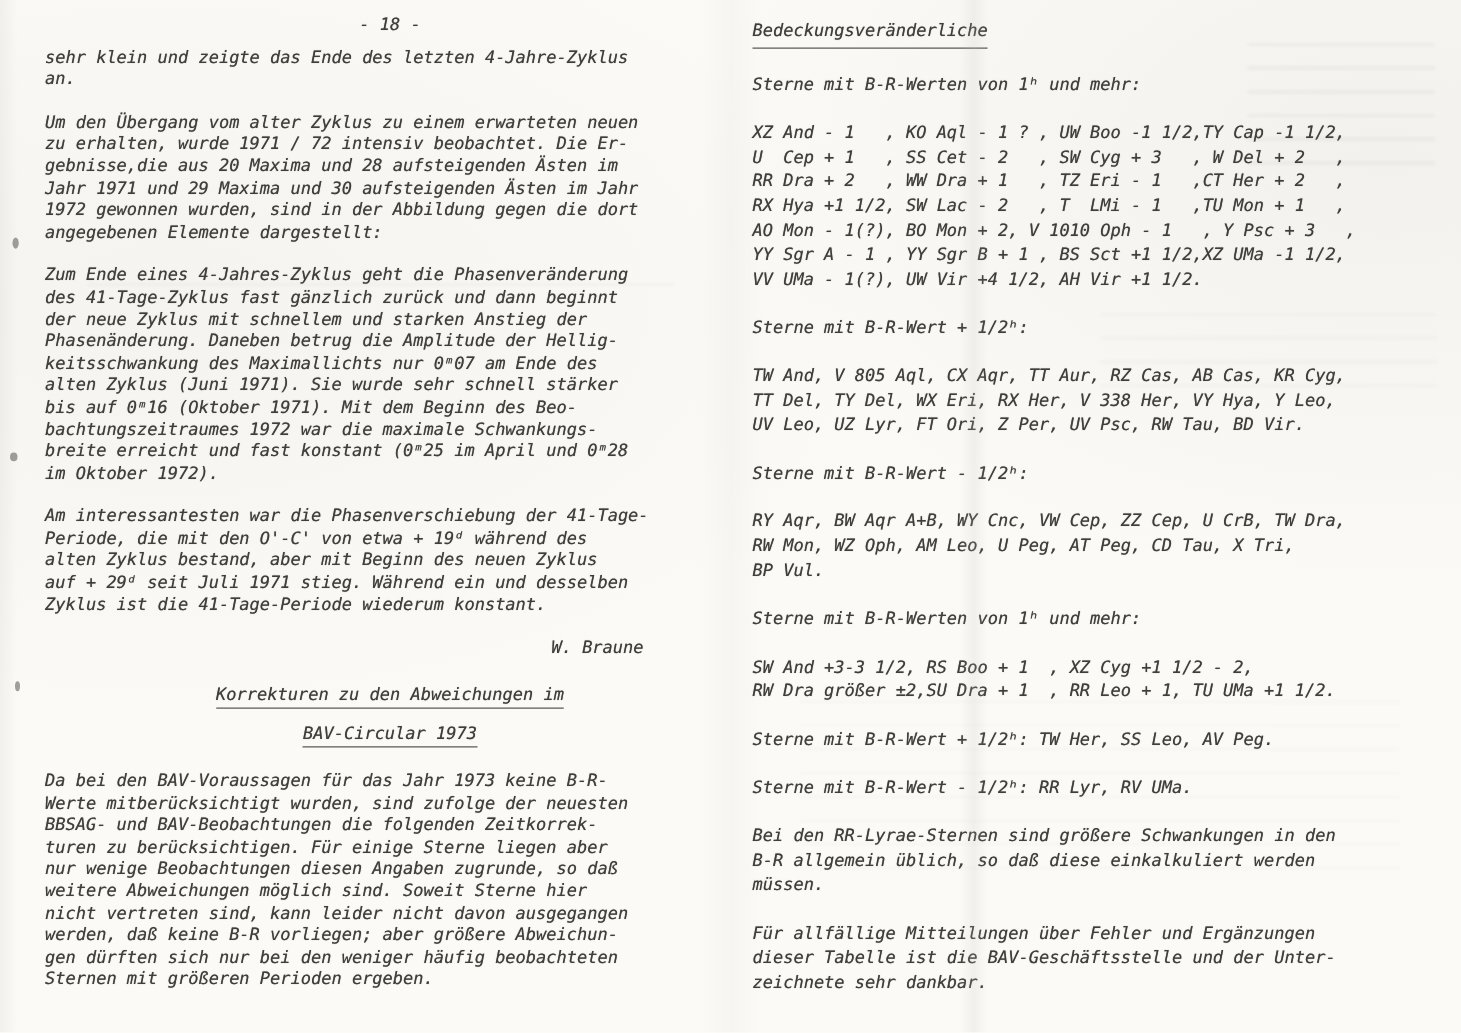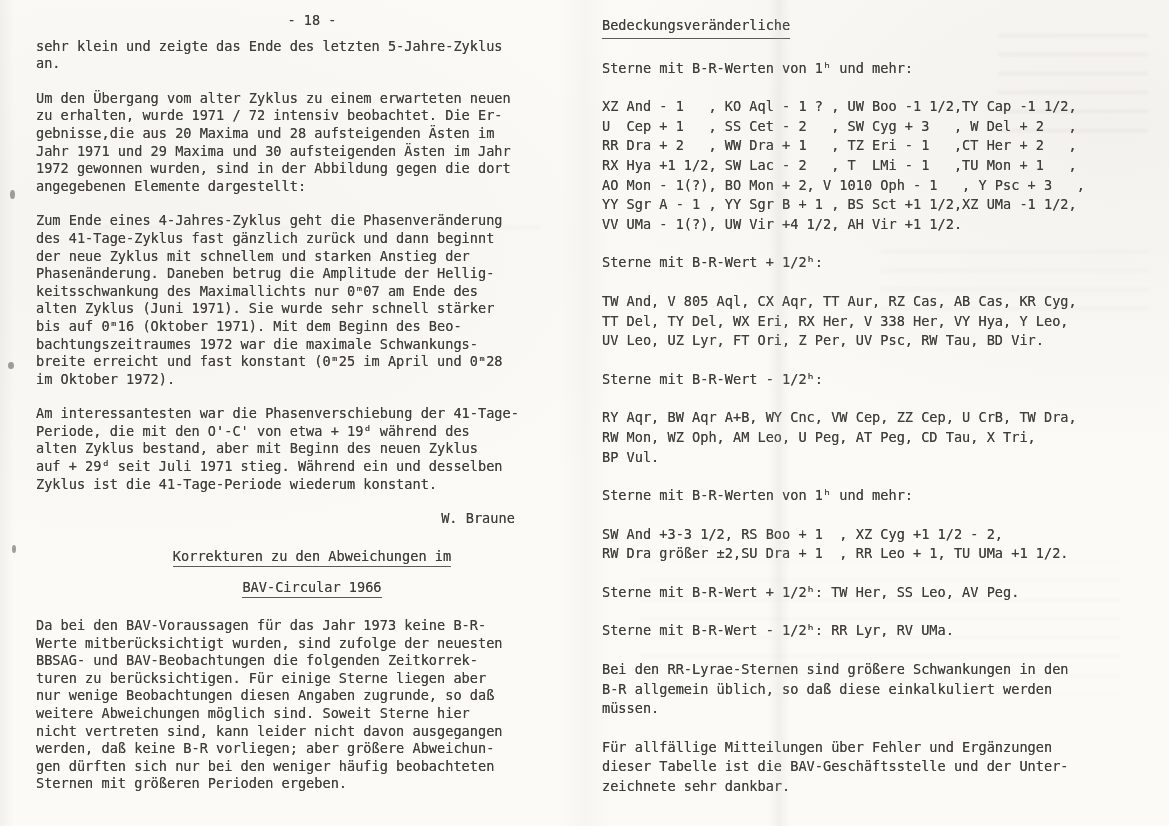--- a/index.html
+++ b/index.html
@@ -17,21 +17,21 @@
       radial-gradient(ellipse at 95% 15%, rgba(180,176,170,0.12), transparent 35%),
       linear-gradient(90deg, rgba(200,196,190,0.18) 0px, rgba(253,252,250,0) 14px),
       linear-gradient(90deg, transparent 560px, rgba(205,202,196,0.10) 585px, transparent 610px),
       #fbfaf7;
     color:#403e3b;
   }
   .txt{
     white-space:pre-wrap;
     text-shadow:0 0 0.6px rgba(64,62,59,0.75);
   }
-  .page{position:absolute;top:0;}
+  .page{position:absolute;top:0;font-style:italic;}
   .page-left{left:36px;top:12px;width:552px;font-size:13.6px;line-height:17.6px;}
   .page-right{left:602px;top:16px;width:560px;font-size:13.6px;line-height:19.6px;}
   .pagenum{text-align:center;margin:0 0 8px 0;}
   .page-right .pagenum{margin-bottom:6px;}
   .para{margin:0 0 17px 0;}
   .page-right .para{margin:0 0 19px 0;}
   .sig-left{margin:14px 0 20px 332px;text-align:center;}
   .heading-center{text-align:center;margin:0 0 14px 0;}
   .u{border-bottom:1.4px solid rgba(64,62,59,0.85);padding-bottom:2px;}
   .heading-left{margin:0 0 20px 0;}
@@ -56,21 +56,21 @@
     background:linear-gradient(90deg,transparent,rgba(195,192,186,0.18),transparent);
     pointer-events:none;}
 </style>
 </head>
 <body>
 
 <div class="sheet">
 
   <div class="page page-left">
     <div class="pagenum txt">- 18 -</div>
-    <div class="para txt">sehr klein und zeigte das Ende des letzten 5-Jahre-Zyklus
+    <div class="para txt">sehr klein und zeigte das Ende des letzten 4-Jahre-Zyklus
 an.</div>
     <div class="para txt">Um den Übergang vom alter Zyklus zu einem erwarteten neuen
 zu erhalten, wurde 1971 / 72 intensiv beobachtet. Die Er-
 gebnisse,die aus 20 Maxima und 28 aufsteigenden Ästen im
 Jahr 1971 und 29 Maxima und 30 aufsteigenden Ästen im Jahr
 1972 gewonnen wurden, sind in der Abbildung gegen die dort
 angegebenen Elemente dargestellt:</div>
     <div class="para txt">Zum Ende eines 4-Jahres-Zyklus geht die Phasenveränderung
 des 41-Tage-Zyklus fast gänzlich zurück und dann beginnt
 der neue Zyklus mit schnellem und starken Anstieg der
@@ -81,21 +81,21 @@
 bachtungszeitraumes 1972 war die maximale Schwankungs-
 breite erreicht und fast konstant (0ᵐ25 im April und 0ᵐ28
 im Oktober 1972).</div>
     <div class="para txt">Am interessantesten war die Phasenverschiebung der 41-Tage-
 Periode, die mit den O'-C' von etwa + 19ᵈ während des
 alten Zyklus bestand, aber mit Beginn des neuen Zyklus
 auf + 29ᵈ seit Juli 1971 stieg. Während ein und desselben
 Zyklus ist die 41-Tage-Periode wiederum konstant.</div>
     <div class="sig-left txt">W. Braune</div>
     <div class="heading-center txt"><span class="u">Korrekturen zu den Abweichungen im</span></div>
-    <div class="heading-center txt"><span class="u">BAV-Circular 1966</span></div>
+    <div class="heading-center txt"><span class="u">BAV-Circular 1973</span></div>
     <div class="para txt" style="margin-top:20px;">Da bei den BAV-Voraussagen für das Jahr 1973 keine B-R-
 Werte mitberücksichtigt wurden, sind zufolge der neuesten
 BBSAG- und BAV-Beobachtungen die folgenden Zeitkorrek-
 turen zu berücksichtigen. Für einige Sterne liegen aber
 nur wenige Beobachtungen diesen Angaben zugrunde, so daß
 weitere Abweichungen möglich sind. Soweit Sterne hier
 nicht vertreten sind, kann leider nicht davon ausgegangen
 werden, daß keine B-R vorliegen; aber größere Abweichun-
 gen dürften sich nur bei den weniger häufig beobachteten
 Sternen mit größeren Perioden ergeben.</div>

